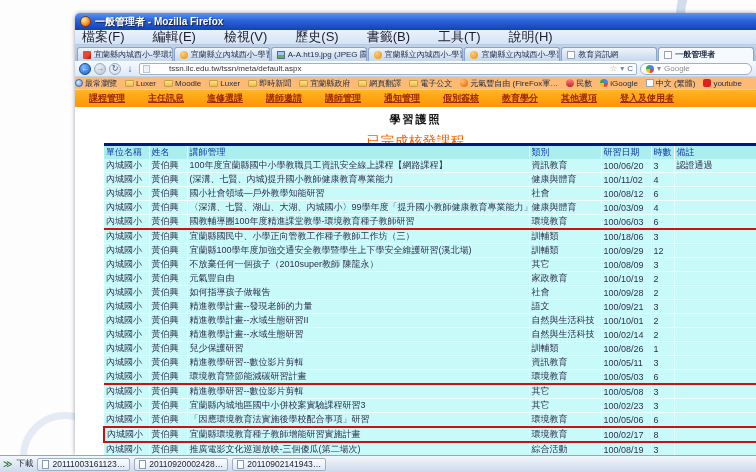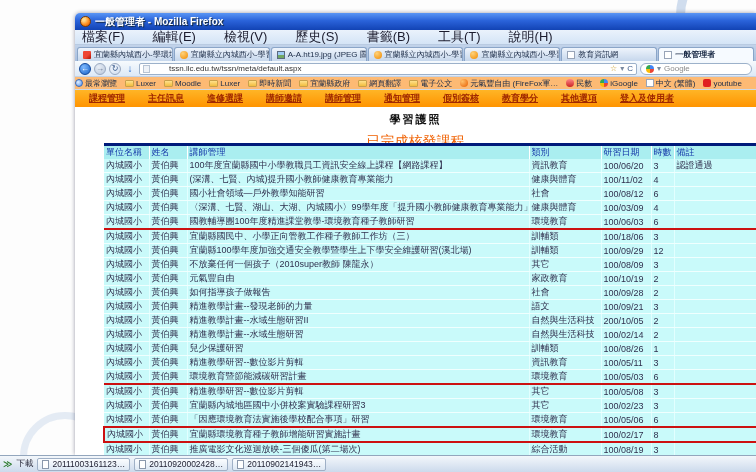--- a/index.html
+++ b/index.html
@@ -374,21 +374,21 @@
               <td>100/09/21</td>
               <td>3</td>
               <td></td>
             </tr>
 
             <tr>
               <td>內城國小</td>
               <td>黃伯興</td>
               <td>精進教學計畫--水域生態研習II</td>
               <td>自然與生活科技</td>
-              <td>200/10/05</td>
+              <td>100/10/01</td>
               <td>2</td>
               <td></td>
             </tr>
 
             <tr>
               <td>內城國小</td>
               <td>黃伯興</td>
               <td>精進教學計畫--水域生態研習</td>
               <td>自然與生活科技</td>
               <td>100/02/14</td>

